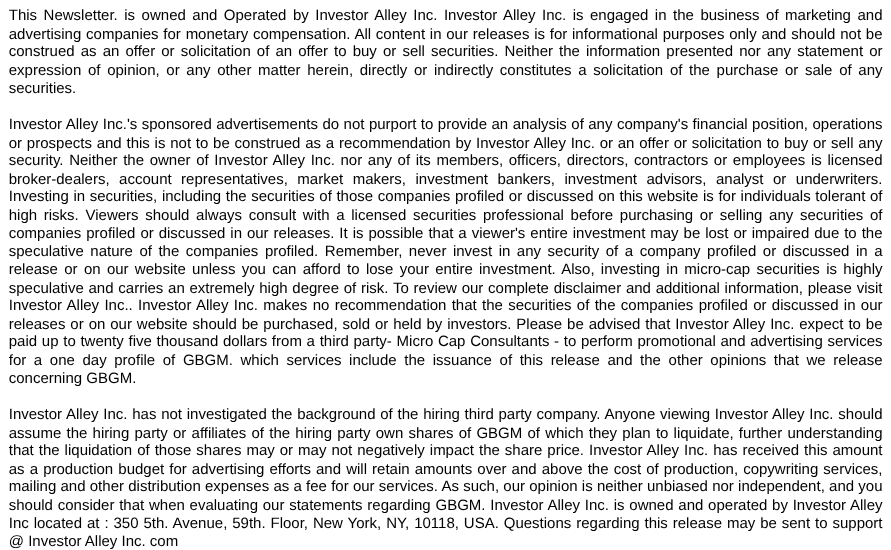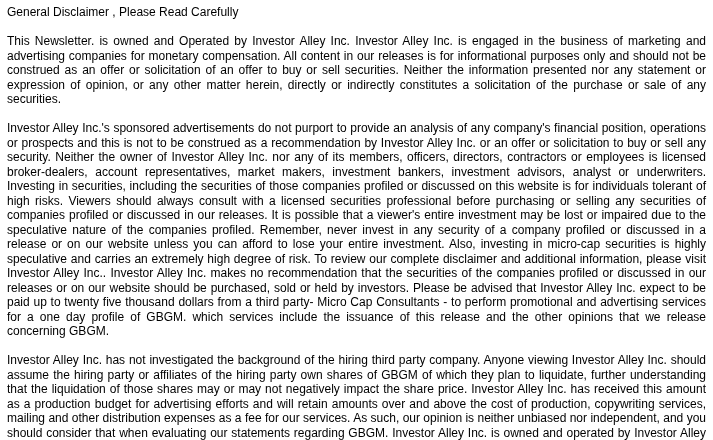--- a/index.html
+++ b/index.html
@@ -27,20 +27,19 @@
     }
     .para {
       margin: 0 0 14.5px 0;
       text-align: justify;
     }
   </style>
 </head>
 <body>
 
 <div class="page">
-  <div class="heading">General Disclaimer , Please Read Carefully</div>
 
   <p class="para">This Newsletter. is owned and Operated by Investor Alley Inc. Investor Alley Inc. is engaged in the business of marketing and advertising companies for monetary compensation. All content in our releases is for informational purposes only and should not be construed as an offer or solicitation of an offer to buy or sell securities. Neither the information presented nor any statement or expression of opinion, or any other matter herein, directly or indirectly constitutes a solicitation of the purchase or sale of any securities.</p>
 
   <p class="para">Investor Alley Inc.'s sponsored advertisements do not purport to provide an analysis of any company's financial position, operations or prospects and this is not to be construed as a recommendation by Investor Alley Inc. or an offer or solicitation to buy or sell any security.  Neither the owner of Investor Alley Inc. nor any of its members, officers, directors, contractors or employees is licensed broker-dealers, account representatives, market makers, investment bankers, investment advisors, analyst or underwriters. Investing in securities, including the securities of those companies profiled or discussed on this website is for individuals tolerant of high risks. Viewers should always consult with a licensed securities professional before purchasing or selling any securities of companies profiled or discussed in our releases.  It is possible that a viewer's entire investment may be lost or impaired due to the speculative nature of the companies profiled. Remember, never invest in any security of a company profiled or discussed in a release or on our website unless you can afford to lose your entire investment. Also, investing in micro-cap securities is highly speculative and carries an extremely high degree of risk. To review our complete disclaimer and additional information, please visit Investor Alley Inc.. Investor Alley Inc. makes no recommendation that the securities of the companies profiled or discussed in our releases or on our website should be purchased, sold or held by investors. Please be advised that Investor Alley Inc. expect to be paid up to twenty five thousand dollars from a third party- Micro Cap Consultants - to perform promotional and advertising services for a one day profile of GBGM.  which services include the issuance of this release and the other opinions that we release concerning GBGM.</p>
 
   <p class="para">Investor Alley Inc. has not investigated the background of the hiring third party company. Anyone viewing Investor Alley Inc. should assume the hiring party or affiliates of the hiring party own shares of GBGM of which they plan to liquidate, further understanding that the liquidation of those shares may or may not negatively impact the share price. Investor Alley Inc. has received this amount as a production budget for advertising efforts and will retain amounts over and above the cost of production, copywriting services, mailing and other distribution expenses as a fee for our services. As such, our opinion is neither unbiased nor independent, and you should consider that when evaluating our statements regarding GBGM. Investor Alley Inc. is owned and operated by Investor Alley Inc located at : 350 5th. Avenue, 59th. Floor, New York, NY, 10118, USA. Questions regarding this release may be sent to support @ Investor Alley Inc. com</p>
 </div>
 
 </body></html>

